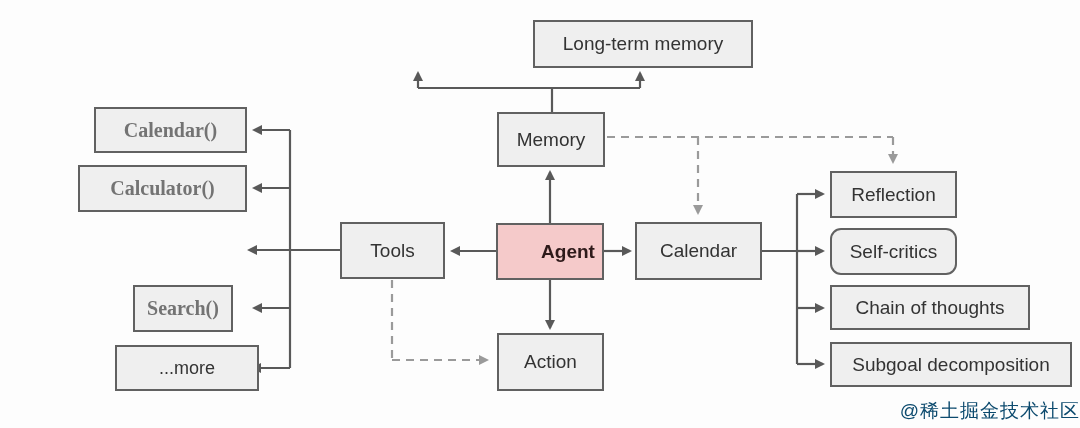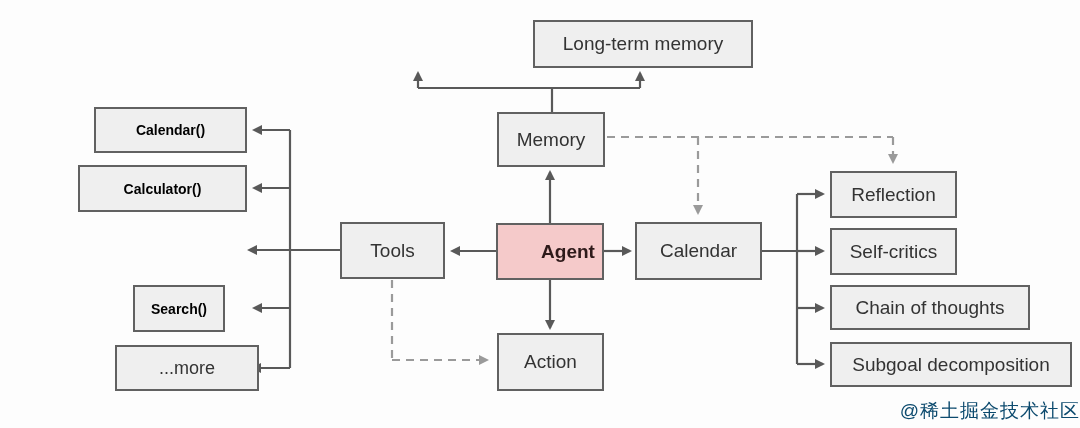--- a/index.html
+++ b/index.html
@@ -16,24 +16,24 @@
     display:flex; align-items:center; justify-content:center;
     background:#efefef;
     border:2px solid #616161;
     box-sizing:border-box;
     color:#333333;
     font-size:19px;
     text-align:center;
     white-space:nowrap;
   }
   .mono {
-    font-family:Liberation Sans, sans-serif;
+    font-family:Liberation Serif, serif;
     font-weight:bold;
-    font-size:14px;
-    color:#000000;
+    font-size:20px;
+    color:#737373;
   }
   .agent-node {
     background:#f5caca;
     font-weight:bold;
     color:#2e1a1a;
     padding-left:36px;
   }
   .watermark {
     position:absolute;
     right:0; top:398px;
@@ -97,23 +97,23 @@
   <div class="node" style="left:533px; top:20px; width:220px; height:48px;">Long-term memory</div>
   <div class="node" style="left:497px; top:112px; width:108px; height:55px;">Memory</div>
 
   <div class="node agent-node" style="left:496px; top:223px; width:108px; height:57px;">Agent</div>
   <div class="node" style="left:340px; top:222px; width:105px; height:57px;">Tools</div>
   <div class="node" style="left:635px; top:222px; width:127px; height:58px;">Calendar</div>
   <div class="node" style="left:497px; top:333px; width:107px; height:58px;">Action</div>
 
   <div class="node mono" style="left:94px; top:107px; width:153px; height:46px;">Calendar()</div>
   <div class="node mono" style="left:78px; top:165px; width:169px; height:47px;">Calculator()</div>
-  <div class="node mono" style="left:133px; top:285px; width:92px; height:47px;text-align:center;">Search()</div>
+  <div class="node mono" style="left:133px; top:285px; width:100px; height:47px;text-align:center;">Search()</div>
   <div class="node" style="left:102px; top:345px; width:144px; height:46px; font-size:18px;margin-left:13px;">...more</div>
 
   <div class="node" style="left:830px; top:171px; width:127px; height:47px;">Reflection</div>
-  <div class="node" style="left:830px; top:228px; width:127px; height:47px;">Self-critics</div>
+  <div class="node" style="left:830px; top:228px; width:127px; height:47px;border-radius:11px;">Self-critics</div>
   <div class="node" style="left:830px; top:285px; width:200px; height:45px;">Chain of thoughts</div>
   <div class="node" style="left:830px; top:342px; width:242px; height:45px;">Subgoal decomposition</div>
 
   <div class="watermark">@稀土掘金技术社区</div>
 
 </div>
 
 </body></html>

